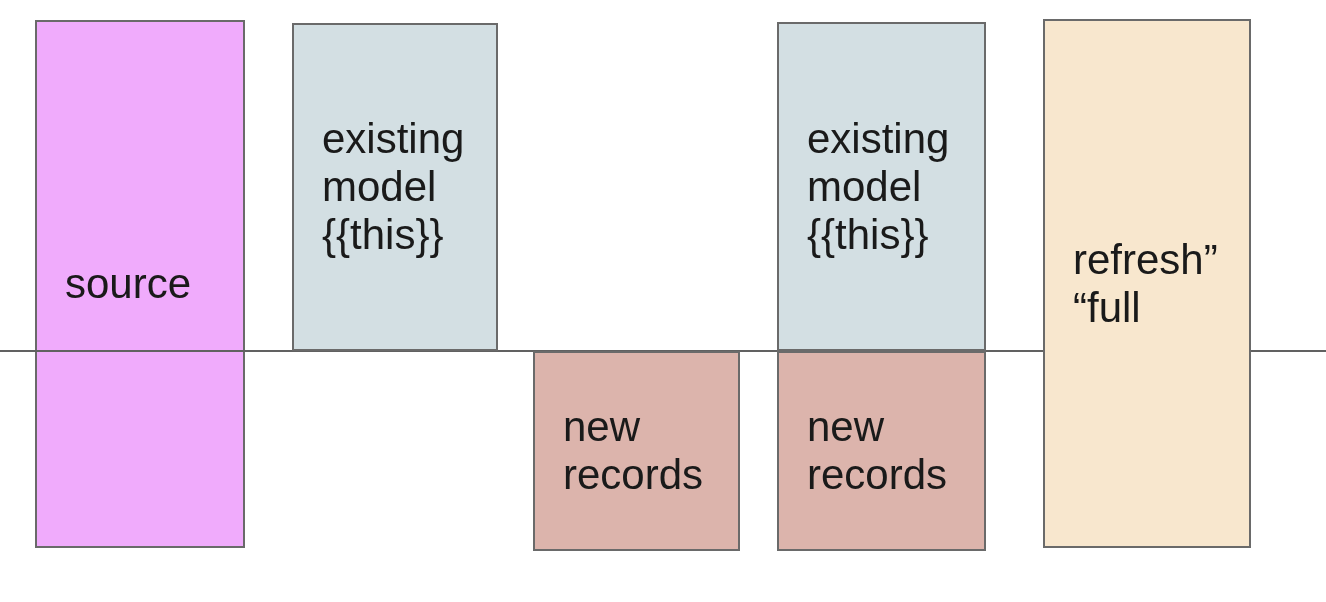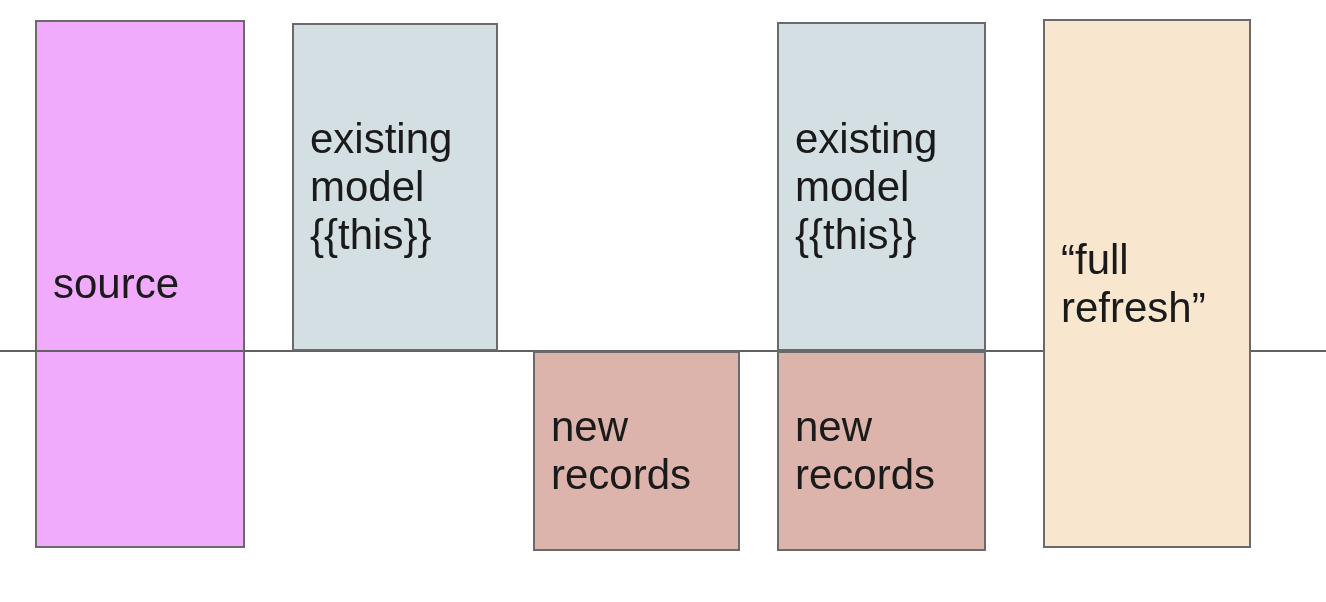--- a/index.html
+++ b/index.html
@@ -23,21 +23,21 @@
     z-index: 2;
   }
   .box {
     position: absolute;
     box-sizing: border-box;
     border: 2px solid #6a6a6a;
     display: flex;
     flex-direction: column;
     justify-content: center;
     align-items: flex-start;
-    padding-left: 16px;
+    padding-left: 28px;
     padding-right: 8px;
     z-index: 3;
   }
   .box.behind-line { z-index: 1; }
   .box-label-line {
     font-size: 42px;
     line-height: 48px;
     color: #1a1a1a;
     white-space: nowrap;
     letter-spacing: 0px;
@@ -70,17 +70,17 @@
     <div class="box-label-line" style="color: rgb(26, 26, 26);">model</div>
     <div class="box-label-line" style="color: rgb(26, 26, 26);">{{this}}</div>
   </div>
 
   <div class="box" style="left: 777px; top: 351px; width: 209px; height: 200px; background: rgb(220, 180, 172); z-index: 3; border-color: rgb(106, 106, 106);">
     <div class="box-label-line" style="color: rgb(26, 26, 26);">new</div>
     <div class="box-label-line" style="color: rgb(26, 26, 26);">records</div>
   </div>
 
   <div class="box" style="left: 1043px; top: 19px; width: 208px; height: 529px; background: rgb(248, 231, 206); z-index: 3; border-color: rgb(106, 106, 106);">
+    <div class="box-label-line" style="color: rgb(26, 26, 26);">refresh”</div>
     <div class="box-label-line" style="color: rgb(26, 26, 26);">“full</div>
-    <div class="box-label-line" style="color: rgb(26, 26, 26);">refresh”</div>
   </div>
 
 </div>
 
 </body></html>

